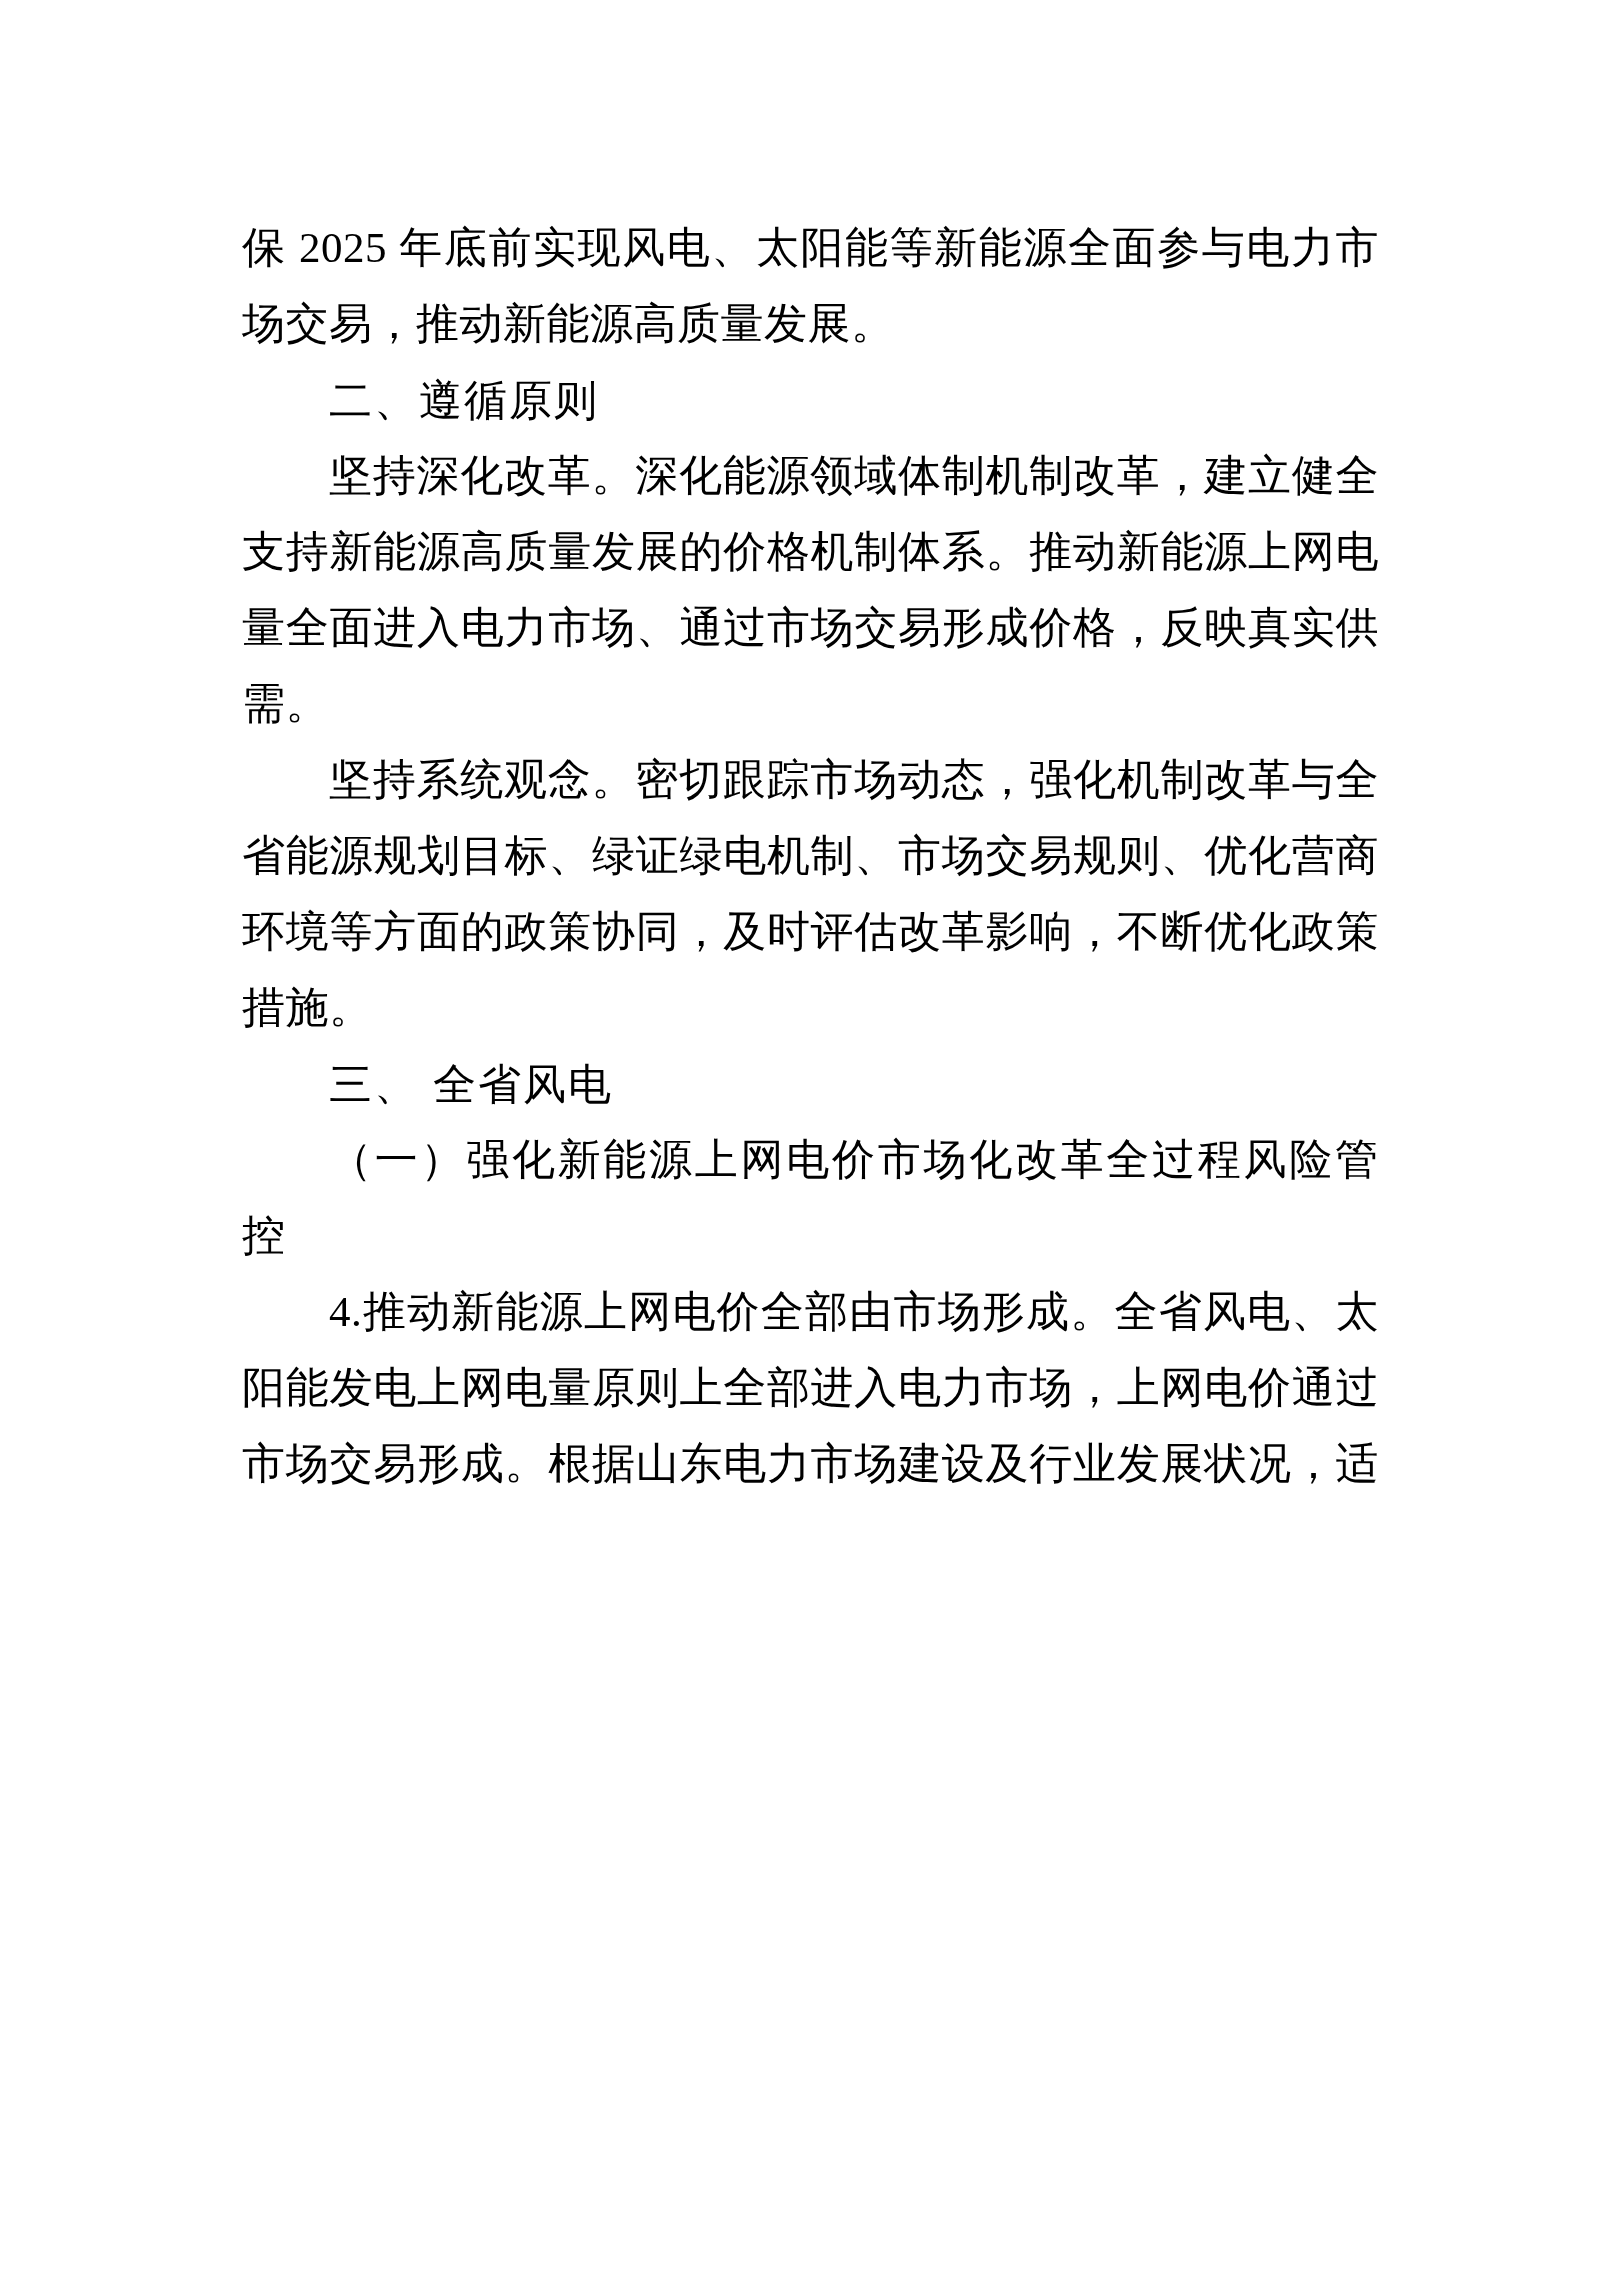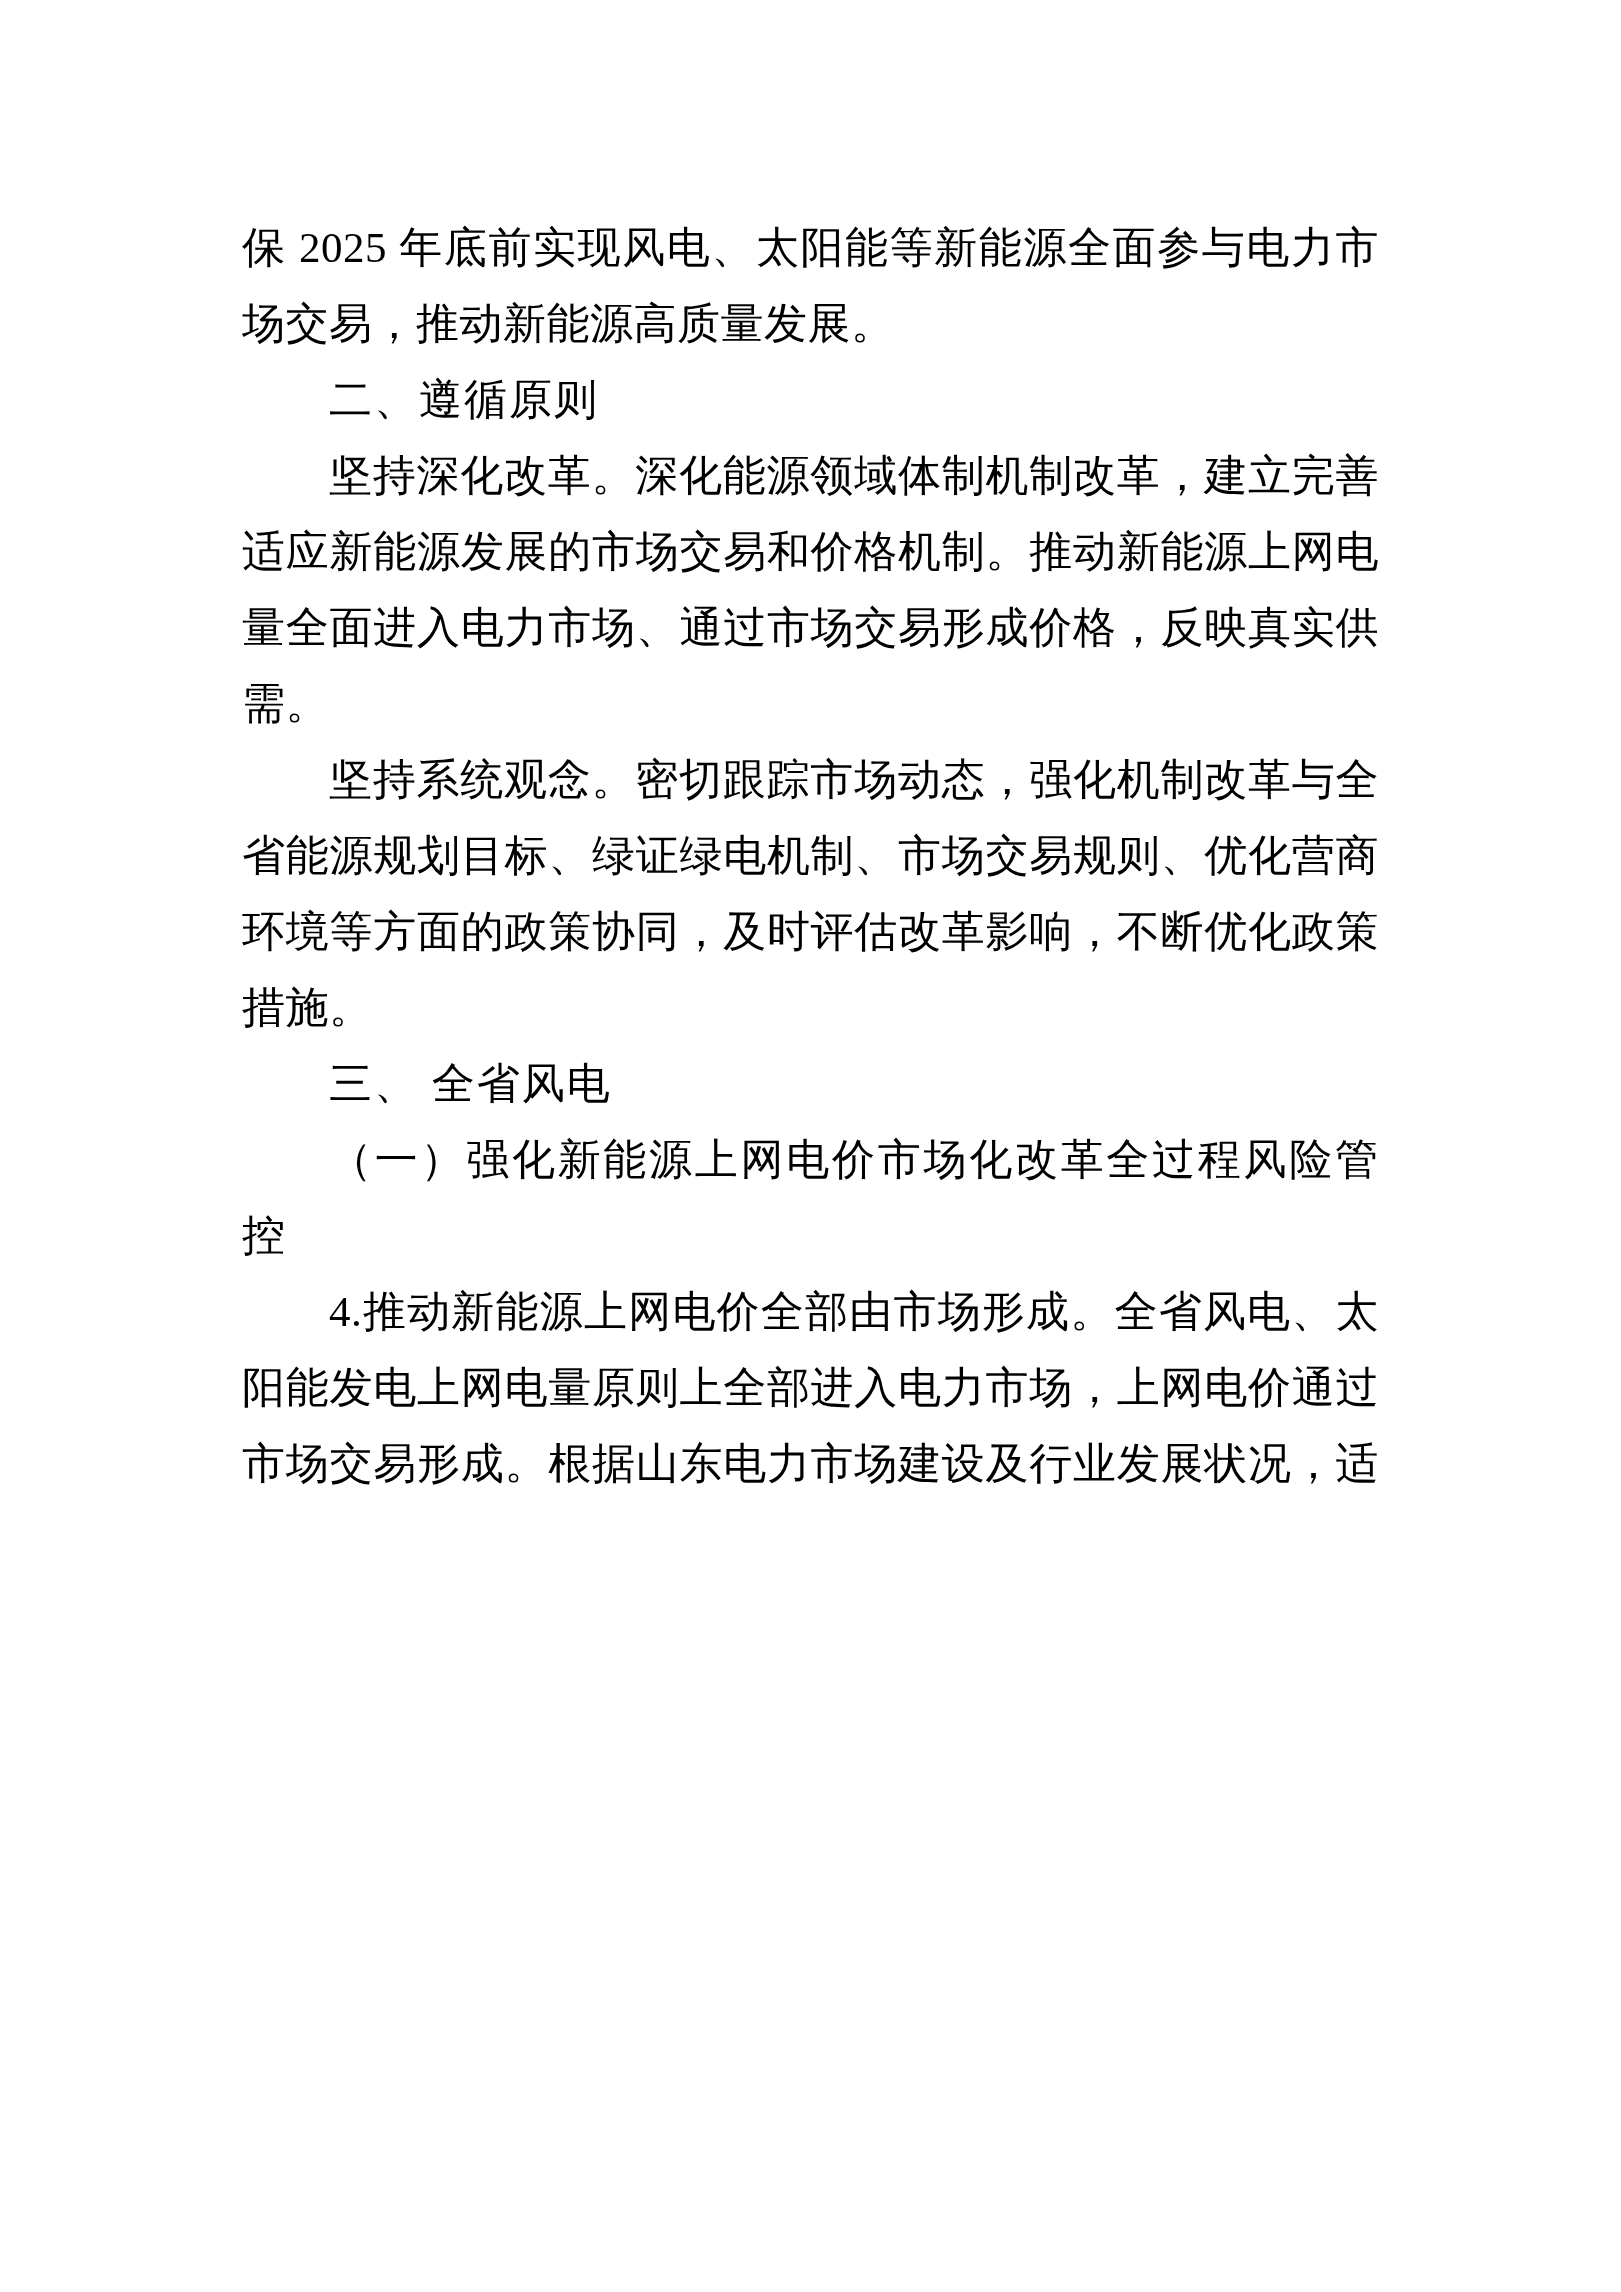--- a/index.html
+++ b/index.html
@@ -34,21 +34,21 @@
     line-height: 76px;
     font-weight: normal;
   }
   .indent {
     text-indent: 87px;
   }
   .fill-last {
     text-align-last: justify;
   }
   .heading-sans {
-    font-family: Liberation Serif, serif;
+    font-family: Liberation Sans, sans-serif;
     font-weight: bold;
     text-indent: 87px;
     letter-spacing: 2px;
   }
   .heading-serif-bold {
     font-weight: bold;
     text-indent: 87px;
     letter-spacing: 1px;
   }
   .page-number {
@@ -64,21 +64,21 @@
 </style>
 </head>
 <body>
 
 <div class="page">
   <div class="content">
     <p>保 2025 年底前实现风电、太阳能等新能源全面参与电力市场交易，推动新能源高质量发展。</p>
 
     <h2 class="heading-sans">二、遵循原则</h2>
 
-    <p class="indent">坚持深化改革。深化能源领域体制机制改革，建立完善适应新能源发展的市场交易和价格机制。推动新能源上网电量全面进入电力市场、通过市场交易形成价格，反映真实供需。</p>
+    <p class="indent">坚持深化改革。深化能源领域体制机制改革，建立健全支持新能源高质量发展的价格机制体系。推动新能源上网电量全面进入电力市场、通过市场交易形成价格，反映真实供需。</p>
 
 
 
     <p class="indent">坚持系统观念。密切跟踪市场动态，强化机制改革与全省能源规划目标、绿证绿电机制、市场交易规则、优化营商环境等方面的政策协同，及时评估改革影响，不断优化政策措施。</p>
 
     <h2 class="heading-sans">三、 全省风电</h2>
 
     <h3 class="heading-serif-bold">（一）强化新能源上网电价市场化改革全过程风险管控</h3>
 
     <p class="indent fill-last">4.推动新能源上网电价全部由市场形成。全省风电、太阳能发电上网电量原则上全部进入电力市场，上网电价通过市场交易形成。根据山东电力市场建设及行业发展状况，适</p>

